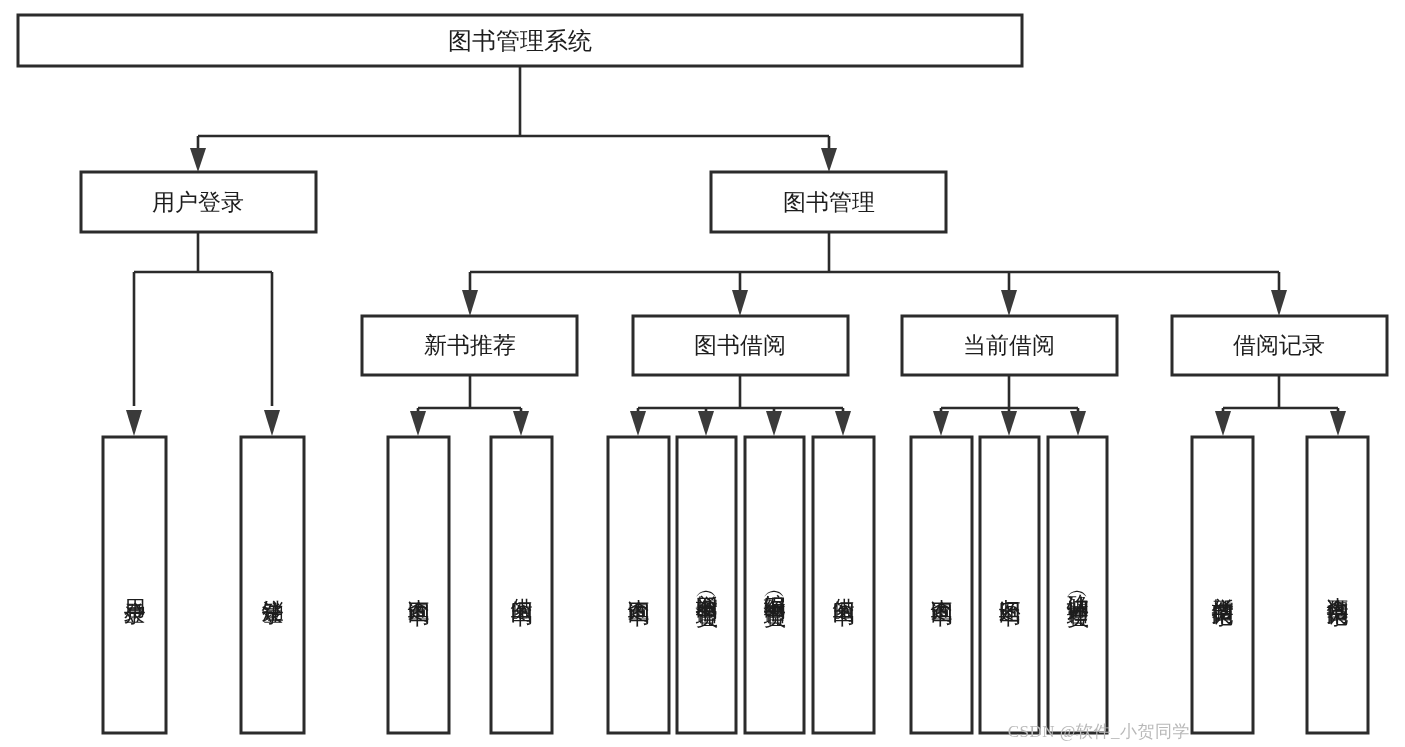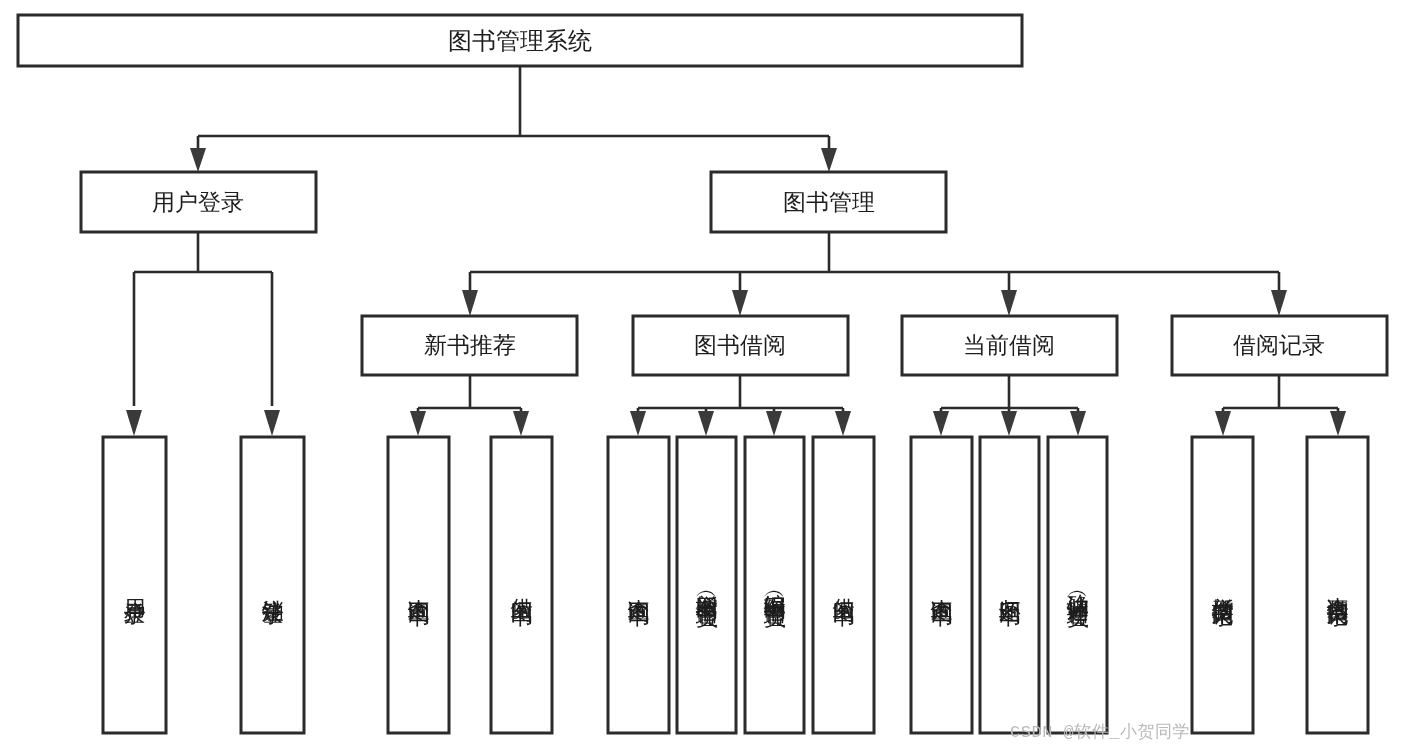--- a/index.html
+++ b/index.html
@@ -64,21 +64,21 @@
     line-height: 1.12;
     letter-spacing: 2px;
     color: #1d1d1d;
     pointer-events: none;
     box-sizing: border-box;
   }
   .watermark {
     position: absolute;
     right: 10px;
     bottom: 4px;
-    font-family: Liberation Mono, monospace;
+    font-family: Liberation Serif, serif;
     font-size: 17px;
     color: #b9b9b9;
     letter-spacing: 0.5px;
     white-space: nowrap;
   }
 </style>
 </head>
 <body>
 
 <div id="diagram-root">

